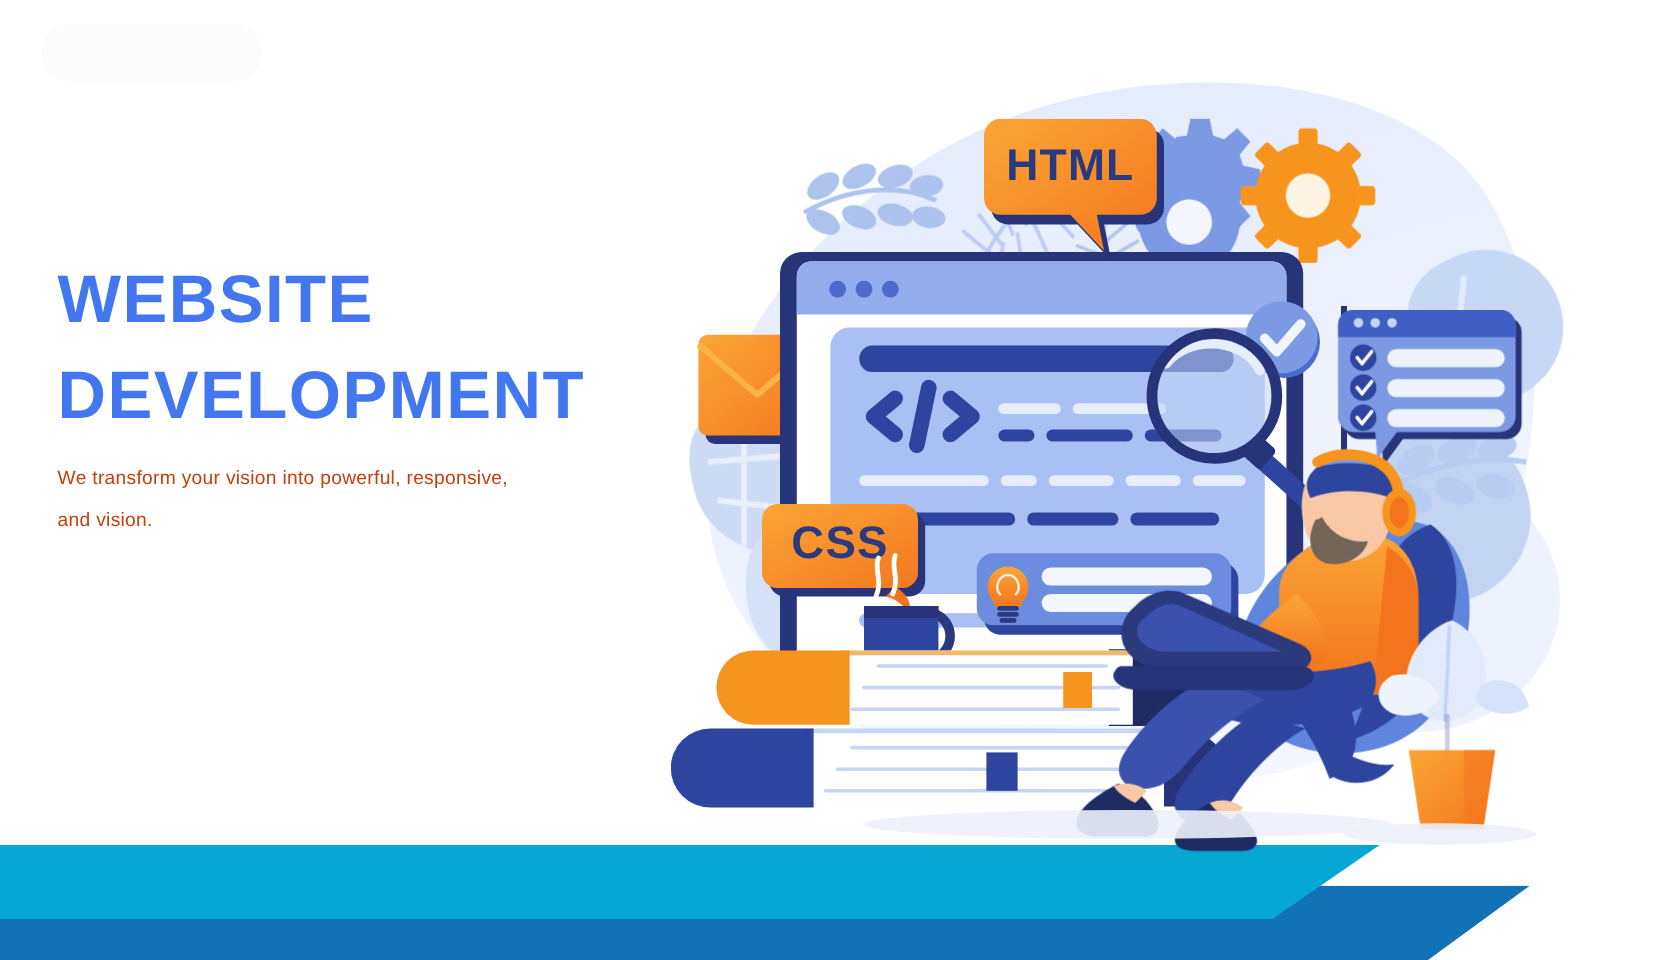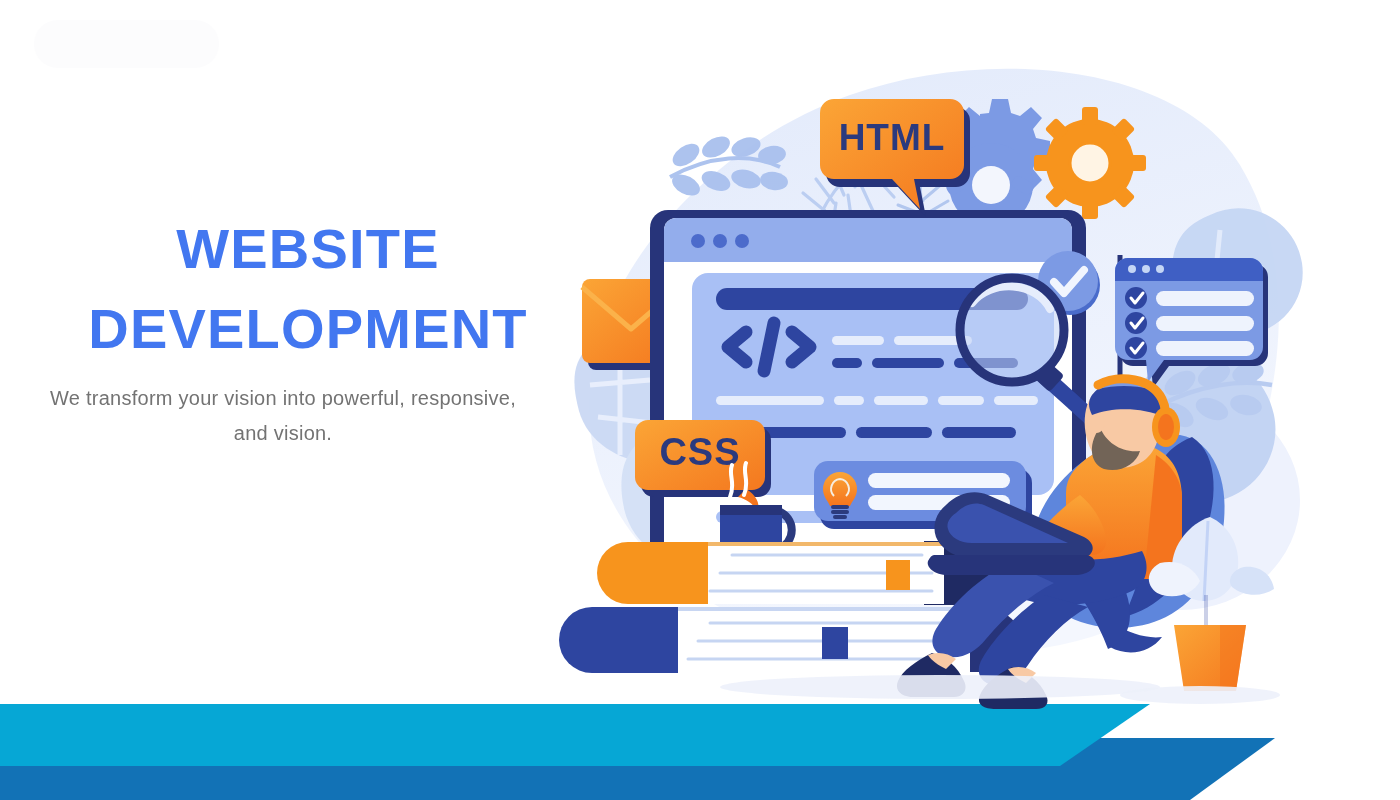--- a/index.html
+++ b/index.html
@@ -17,27 +17,26 @@
     position:absolute; left:34px; top:20px; width:185px; height:48px;
     background:#fcfcfd; border-radius:24px;
   }
 
   
   .headline {
     position:absolute; left:48px; top:209px; width:520px;
   }
   .headline .ln {
     font-size:56px; font-weight:bold; color:#4277F0;
-    letter-spacing:1.2px; line-height:80px; white-space:nowrap;text-align:center;
+    letter-spacing:1.2px; line-height:80px; white-space:nowrap;
   }
   .subcopy {
     position:absolute; left:48px; top:381px; width:470px;
-    font-size:20px; color:#737373; line-height:35px; font-weight:normal;
+    font-size:16px; color:#c2410c; line-height:35px; font-weight:normal;
     letter-spacing:.25px;
-    text-align:center;
   }
   .subcopy .sl { display:block; white-space:nowrap; }
 
   
   .stripe { position:absolute; }
   .stripe-dark {
     left:0; top:738px; width:1400px; height:62px;
     background:#1272B6;
     clip-path: polygon(0 0, 1275px 0, 1190px 62px, 0 62px);
   }

